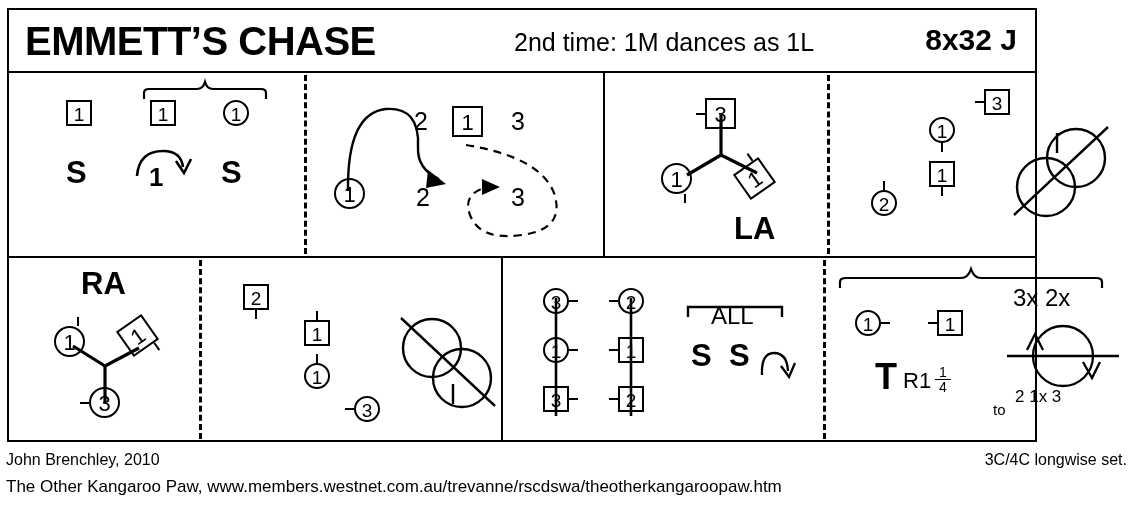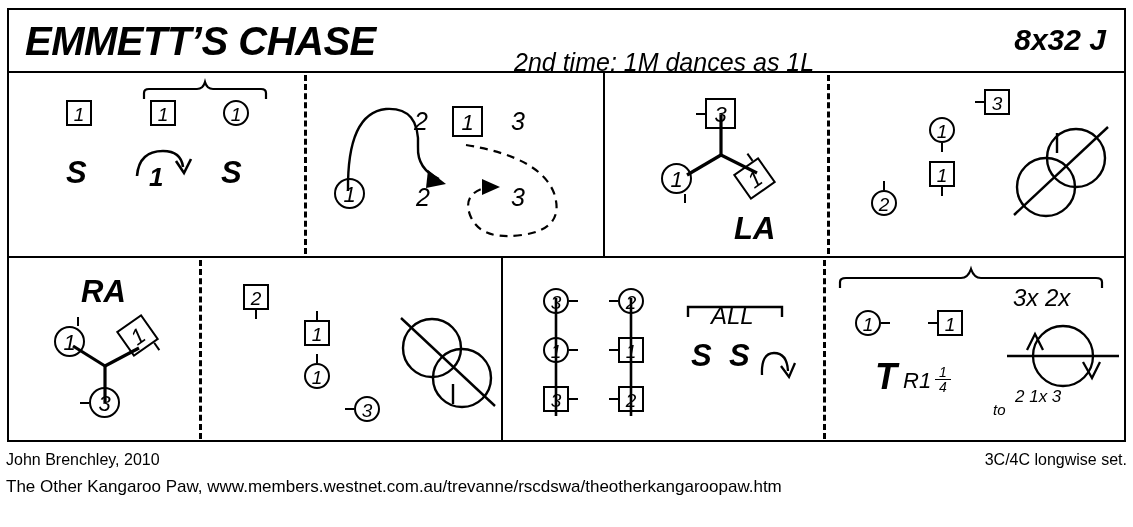--- a/index.html
+++ b/index.html
@@ -8,38 +8,37 @@
     width:1133px; height:527px;
     font-family:"Liberation Sans", sans-serif;
     color:#000;
     position:relative;
     overflow:hidden;
   }
 
   
   .crib {
     position:absolute; left:7px; top:8px;
-    width:1119px; height:434px;
+    width:1030px; height:434px;
     border:2px solid #000;
-    font-style:italic;
   }
 
   
   .header {
     position:absolute; left:0; top:0; right:0; height:63px;
     border-bottom:2px solid #000;
   }
   .dance-title {
     position:absolute; left:16px; top:9px;
     font-size:40px; font-weight:bold; letter-spacing:-0.5px;
     white-space:nowrap;
   }
   .dance-note {
     position:absolute; left:505px; top:18px;
-    font-size:25px; font-weight:normal; white-space:nowrap;margin-top:20px;
+    font-size:25px; font-weight:normal; white-space:nowrap;
   }
   .dance-bars {
     position:absolute; right:18px; top:13px;
     font-size:30px; font-weight:bold; white-space:nowrap;
   }
 
   
   .row { position:absolute; left:0; right:0; }
   .row1 { top:63px;  height:185px; border-bottom:2px solid #000; }
   .row2 { top:248px; height:183px; }
@@ -217,21 +216,21 @@
   </div>
 
   <div class="row row2">
 
     <div class="vline-dashed" style="left:190px;"></div>
     <div class="vline-solid" style="left:492px;"></div>
     <div class="vline-dashed" style="left:814px;"></div>
 
     <div class="cell" style="left:0; width:190px;">
 
-      <div class="txt lbl-la" style="left:72px; top:16px;">RA</div>
+      <div class="txt lbl-la" style="left:72px; top:8px;">RA</div>
 
       <svg class="svgabs" style="left:46px; top:66px;" width="110" height="90">
         <path d="M50,78 L50,42" stroke="#000" stroke-width="3.2" fill="none"></path>
         <path d="M50,42 L18,22" stroke="#000" stroke-width="3.2" fill="none"></path>
         <path d="M50,42 L84,24" stroke="#000" stroke-width="3.2" fill="none"></path>
       </svg>
 
       <div class="tok cir big" style="left:45px; top:68px;">
         <span class="tail up" style="left:78%;"></span>
         <span class="glyph">1</span>

